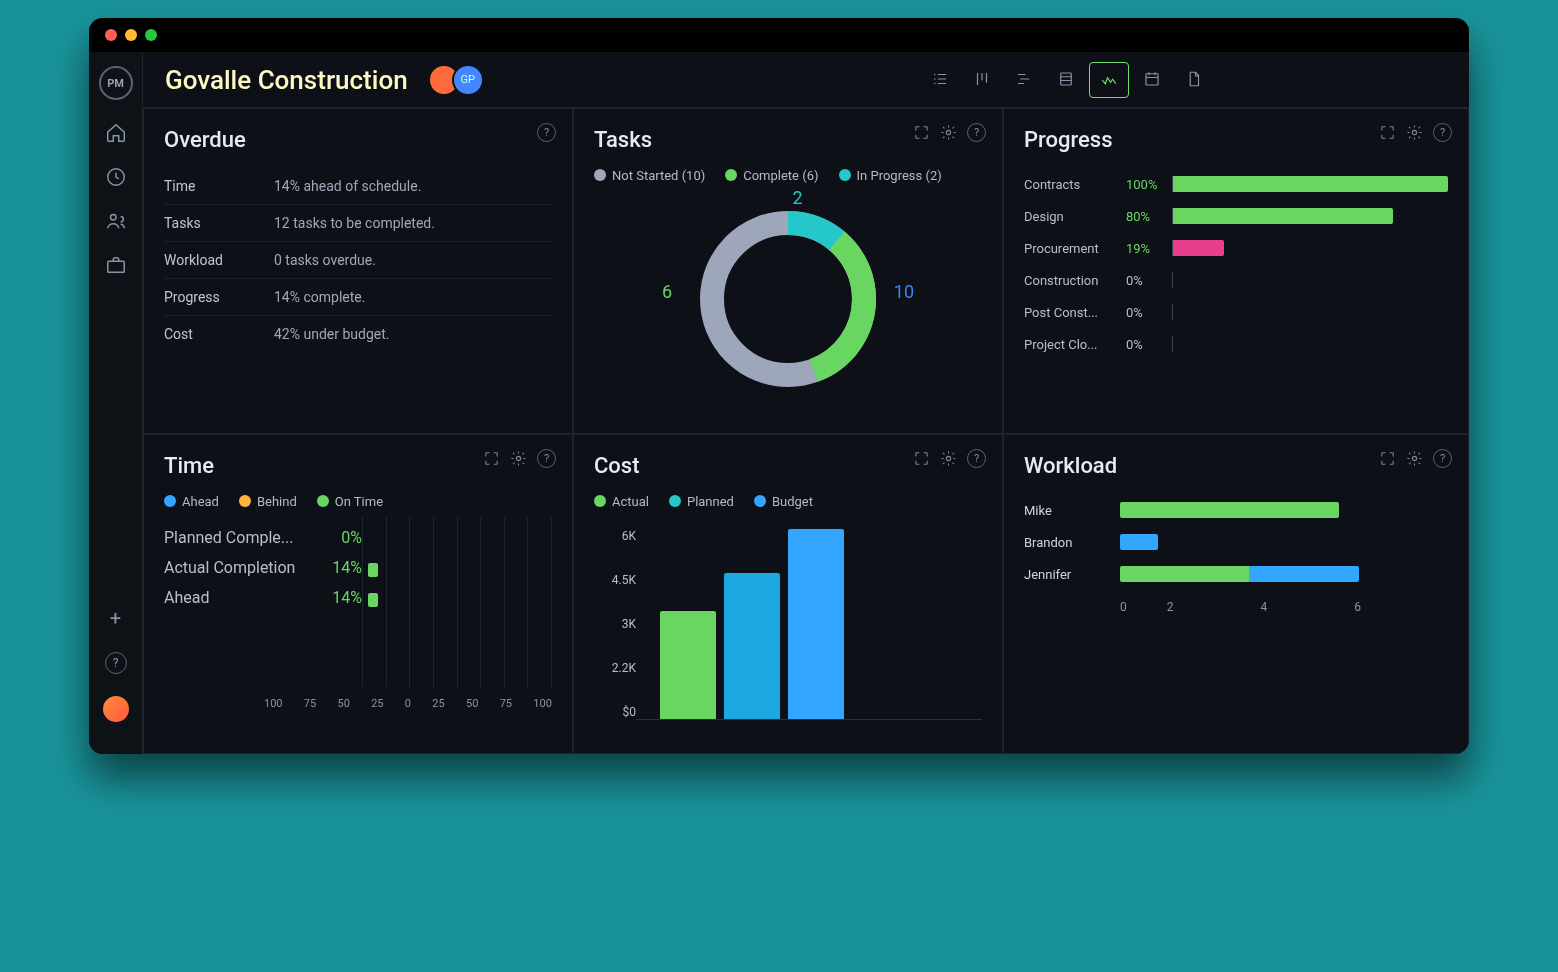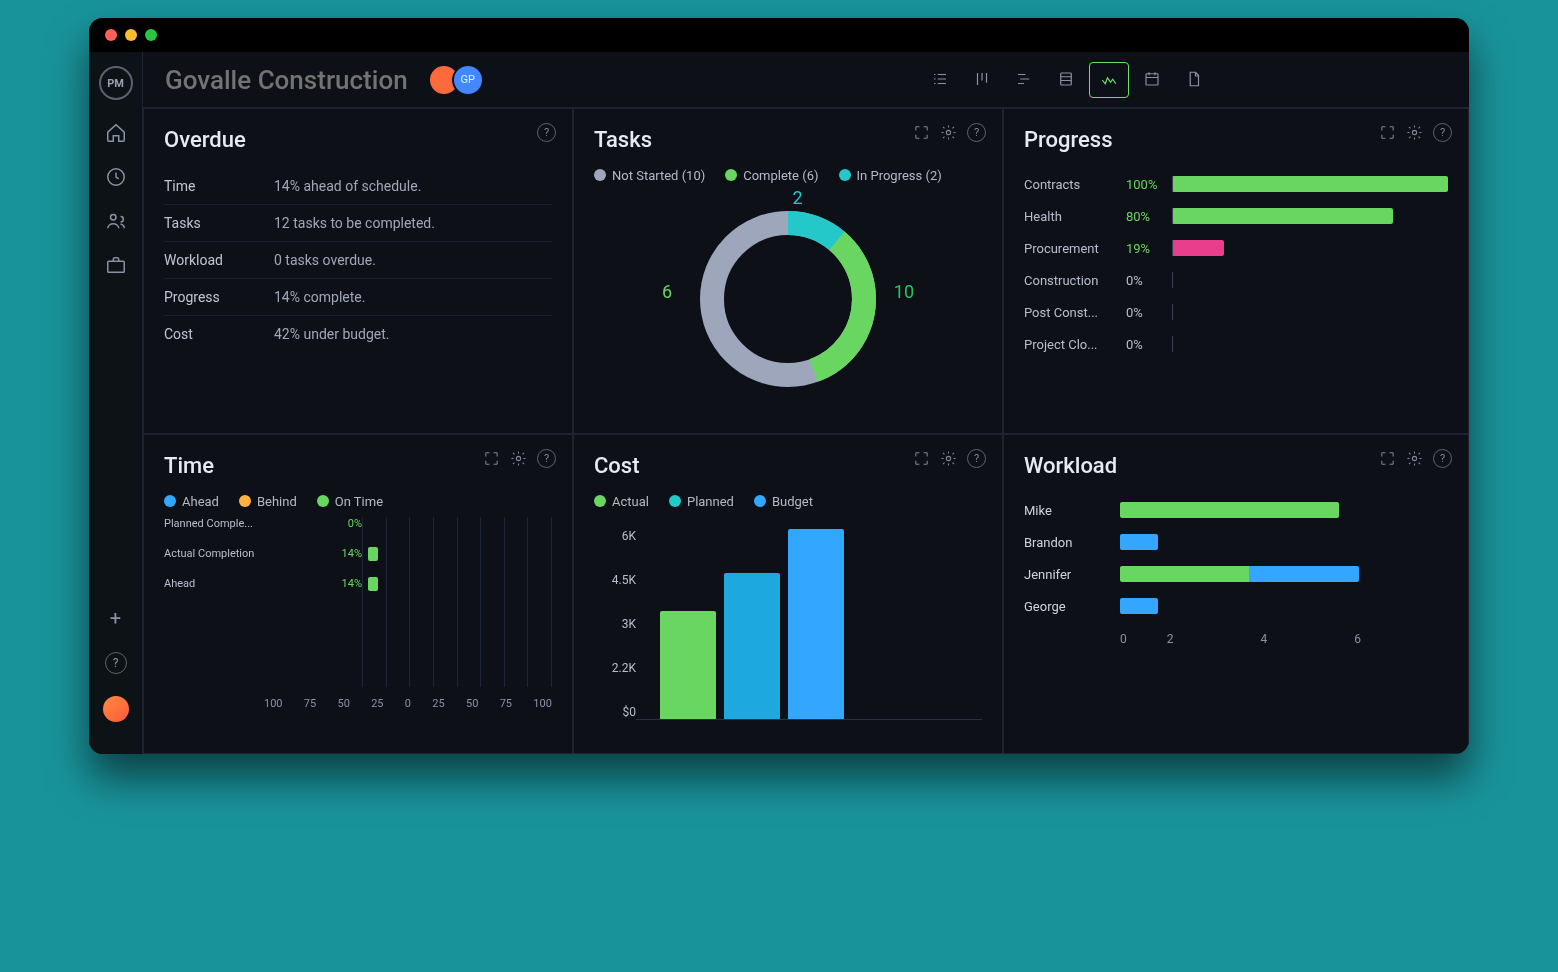--- a/index.html
+++ b/index.html
@@ -11,21 +11,21 @@
 .appshell{flex:1;display:grid;grid-template-columns:54px 1fr;grid-template-rows:56px 1fr}
 .sidebar{grid-row:1/3;border-right:1px solid #1e2330;background:#0d1216;display:flex;flex-direction:column;align-items:center;padding-top:14px;gap:22px}
 .sidebar .pm{width:30px;height:30px;border:2px solid #5a6270;border-radius:50%;display:flex;align-items:center;justify-content:center;font-size:11px;color:#9aa2b1;font-weight:700}
 .sideicon{width:22px;height:22px;stroke:#8a92a6;fill:none;stroke-width:1.6}
 .sidebar .spacer{flex:1}
 .plus{color:#8a92a6;font-size:20px}
 .sidebar .help{width:20px;height:20px;border:1.5px solid #5a6270;border-radius:50%;display:flex;align-items:center;justify-content:center;font-size:12px;color:#8a92a6}
 .avatar-sm,.avatar-xs{border-radius:50%;display:flex;align-items:center;justify-content:center;font-size:11px;font-weight:600}
 .avatar-sm{width:26px;height:26px;background:linear-gradient(135deg,#ff8a3c,#ff5a3c);color:#fff}
 .headerbar{grid-column:2;display:flex;align-items:center;padding:0 22px;border-bottom:1px solid #1e2330;gap:14px}
-.projtitle{font-size:26px;color:#737373;font-weight:500}
+.projtitle{font-size:26px;color:#fef9c3;font-weight:500}
 .avatars{display:flex;margin-left:6px}
 .av{width:28px;height:28px;border-radius:50%;display:flex;align-items:center;justify-content:center;font-size:11px;color:#fff;border:2px solid #0d1117}
 .av1{background:#ff6a3d}.av2{background:#4287ff;margin-left:-8px;color:#c7ffda}
 .viewbar{margin-left:auto;display:flex;gap:4px}
 .viewbtn{width:38px;height:34px;border-radius:4px;display:flex;align-items:center;justify-content:center}
 .viewbtn svg{width:18px;height:18px;stroke:#8a92a6;fill:none;stroke-width:1.6}
 .viewbtn.active{border:1.6px solid #6de06b}
 .viewbtn.active svg{stroke:#6de06b}
 .main{grid-column:2;padding:0;overflow:auto}
 .grid{display:grid;grid-template-columns:430px 430px 1fr;grid-template-rows:326px 320px}
@@ -39,33 +39,33 @@
 .hrow:last-child{border-bottom:none}
 .hrow .lbl{width:110px;color:#bfc5d2}
 .hrow .val{color:#a0a7b8}
 
 .legend{display:flex;gap:20px;font-size:13px;color:#b4b9c6;align-items:center;margin-bottom:8px;flex-wrap:wrap}
 .legend .dotc{width:12px;height:12px;border-radius:50%;display:inline-block;margin-right:6px;vertical-align:-1px}.dgrn{background:#69d662}.dteal{background:#25c8c8}.dblue{background:#33a6ff}.dorg{background:#ffb340}.dred{background:#ff6a3c}
 .donutwrap{position:relative;width:240px;height:200px;margin:6px auto 0}
 .donutlbl{position:absolute;font-size:18px}
 .l-top{top:-4px;left:54%;transform:translateX(-50%);color:#25c8c8}
 .l-left{top:50%;left:-6px;transform:translateY(-50%);color:#69d662}
-.l-right{top:50%;right:-6px;transform:translateY(-50%);color:#22c55e}
+.l-right{top:50%;right:-6px;transform:translateY(-50%);color:#3b82f6}
 
 .prow{display:flex;align-items:center;height:32px;font-size:13px}
 .prow .plbl{width:102px;color:#b8becc;white-space:nowrap;overflow:hidden;text-overflow:ellipsis}
 .prow .ppct{width:46px;color:#69d662}
 .prow.zero .ppct{color:#b8becc}
 .prow .pbar{flex:1;height:16px;background:transparent;position:relative}
 .prow .pbar::before{content:"";position:absolute;left:0;top:0;bottom:0;width:1px;background:#3a4154}
 .prow .fill{height:100%;border-radius:2px}
 .fill.green{background:#69d662}.fill.pink{background:#e83e8c}
 .tgridlines{position:absolute;inset:0;display:flex;justify-content:space-between}
 .tgridlines span{width:1px;background:#1d2433}
-.trow{display:flex;align-items:flex-start;height:30px;font-size:11px;position:relative;z-index:2}
+.trow{display:flex;align-items:flex-end;height:30px;font-size:16px;position:relative;z-index:2}
 .trow .tlbl{width:152px;color:#b8becc;white-space:nowrap;overflow:hidden;text-overflow:ellipsis}
 .trow .tpct{width:46px;color:#69d662;text-align:right;padding-right:6px}
 .trow .tbar{height:14px;background:#69d662;border-radius:2px}
 .taxis{display:flex;justify-content:space-between;font-size:11px;color:#8a92a6;margin-top:auto;padding-top:10px}
 
 .costarea{display:flex;height:210px;margin-top:20px}
 .yaxis{display:flex;flex-direction:column;justify-content:space-between;width:42px;font-size:12px;color:#b8becc;text-align:right;padding-bottom:20px}
 .bars{flex:1;display:flex;align-items:flex-end;gap:8px;border-bottom:1px solid #2a3040;padding-left:24px}
 .bar{width:56px;border-radius:2px 2px 0 0}
 .b-actual{background:#69d662}.b-planned{background:#1ea8e0}.b-budget{background:#33a6ff}
@@ -240,21 +240,21 @@
           <h2 class="ptitle">Progress</h2>
           <div id="progress-rows">
               <div class="prow">
        <div class="plbl">Contracts</div>
        <div class="ppct">100%</div>
        <div class="pbar">
                   <div class="fill green" style="width:100%"></div>
                 </div>
      </div>
               <div class="prow">
-       <div class="plbl">Health</div>
+       <div class="plbl">Design</div>
        <div class="ppct">80%</div>
        <div class="pbar">
                   <div class="fill green" style="width:80%"></div>
                 </div>
      </div>
               <div class="prow">
        <div class="plbl">Procurement</div>
        <div class="ppct">19%</div>
        <div class="pbar">
                   <div class="fill pink" style="width:19%"></div>
@@ -396,26 +396,20 @@
                   <div class="wseg wblue" style="width:11.666666666666666%"></div>
                 </div>
      </div>
               <div class="wrow">
        <div class="wlbl">Jennifer</div>
        <div class="wbar">
                   <div class="wseg wgrn" style="width:40%"></div>
                   <div class="wseg wblue" style="width:33.33333333333333%"></div>
                 </div>
      </div>
-              <div class="wrow">
-       <div class="wlbl">George</div>
-       <div class="wbar">
-                  <div class="wseg wblue" style="width:11.666666666666666%"></div>
-                </div>
-     </div>
             </div>
           <div class="waxis" id="workload-axis">
               <span>0</span>
               <span>2</span>
               <span>4</span>
               <span>6</span>
             </div>
         </div>
 
       </div>

